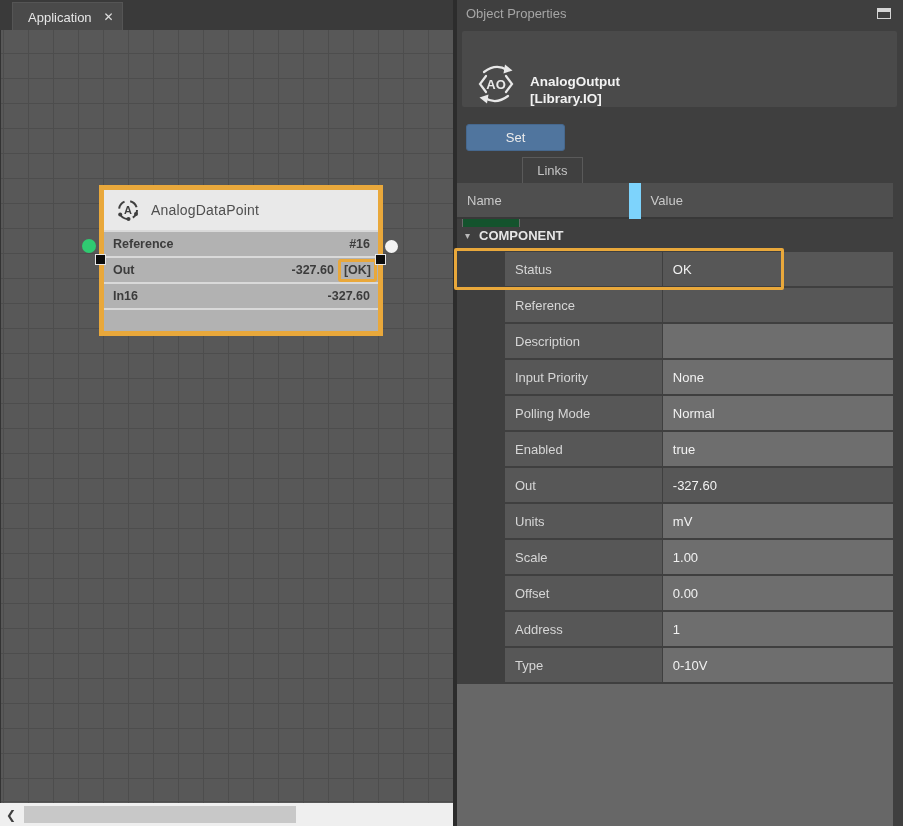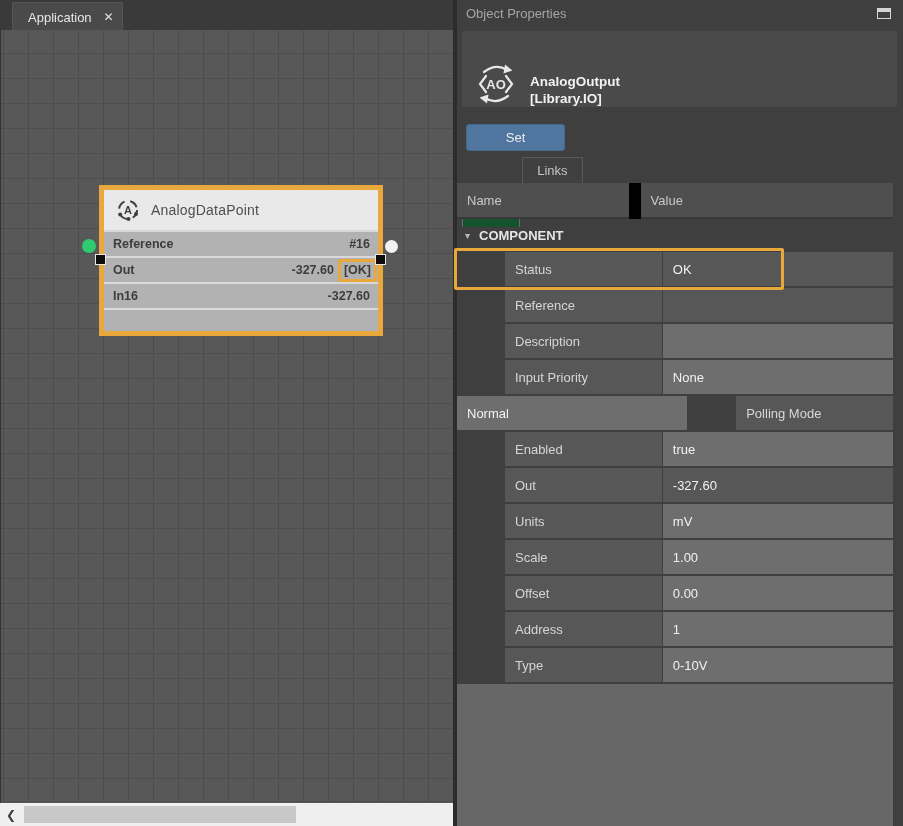--- a/index.html
+++ b/index.html
@@ -53,21 +53,21 @@
   .props-title{color:#A6A6A6;font-size:13px;margin-left:9px;}
   .float-icon{position:absolute;right:12px;top:8px;width:12px;height:6px;border:1px solid #D5D5D5;border-top:4px solid #D5D5D5;}
   .object-header{position:absolute;left:9px;top:31px;width:435px;height:76px;background:#4A4A4A;border-radius:2px;display:flex;align-items:flex-end;}
   .object-header svg{margin-left:13px;}
   .object-names{margin-left:13px;color:#F2F2F2;font-weight:bold;font-size:13.5px;line-height:17px;}
   .set-btn{position:absolute;left:13px;top:124px;width:99px;height:27px;background:var(--set-btn,#50759E);border:1px solid #46688E;border-radius:3px;color:#ECECEC;font-size:13px;font-family:inherit;}
   .ptabs{position:absolute;left:9px;top:157px;height:26px;display:flex;gap:2px;}
   .ptab{height:25px;padding:0 14px;display:flex;align-items:center;font-size:13px;border:1px solid #6A6A6A;border-bottom:none;}
   .ptab.active{background:#14532d;color:#E2E2E2;margin-top:44px;}
   .ptab.inactive{background:#404040;color:#C4C4C4;border-color:#5A5A5A;}
-  .tbl-header{position:absolute;left:4px;top:183px;width:436px;height:36px;display:flex;background:#000000;gap:12px;}
+  .tbl-header{position:absolute;left:4px;top:183px;width:436px;height:36px;display:flex;background:#7dd3fc;gap:12px;}
   .tbl-header .cell{background:#4F4F4F;color:#C9C9C9;font-size:13px;display:flex;align-items:center;padding-left:10px;box-sizing:border-box;border-bottom:2px solid #383838;}
   .cell.name-col{width:176px;}
   .cell.value-col{width:259px;}
   .section-row{position:absolute;left:4px;top:219px;width:436px;height:33px;display:flex;align-items:center;color:#E6E6E6;font-size:13px;font-weight:bold;}
   .section-row .tri{color:#B9B9B9;font-size:10px;margin:0 9px 0 8px;font-weight:normal;}
   .prop-rows{position:absolute;left:4px;top:252px;width:436px;display:flex;flex-direction:column;gap:2px;}
   .prop-row{height:34px;display:flex;gap:1px;}
   .prop-row .pcell{display:flex;align-items:center;padding-left:10px;box-sizing:border-box;font-size:13px;}
   .prop-row .pname{width:176px;background:#575757;color:#D6D6D6;margin-left:48px;}
   .prop-row .pvalue{width:259px;background:#6E6E6E;color:#F2F2F2;}
@@ -187,22 +187,22 @@
       </div>
       <div class="prop-row">
         <div class="pcell pname">Description</div>
         <div class="pcell pvalue"></div>
       </div>
       <div class="prop-row">
         <div class="pcell pname">Input Priority</div>
         <div class="pcell pvalue">None</div>
       </div>
       <div class="prop-row">
+        <div class="pcell pname">Polling Mode</div>
         <div class="pcell pvalue">Normal</div>
-        <div class="pcell pname">Polling Mode</div>
       </div>
       <div class="prop-row">
         <div class="pcell pname">Enabled</div>
         <div class="pcell pvalue">true</div>
       </div>
       <div class="prop-row dim">
         <div class="pcell pname">Out</div>
         <div class="pcell pvalue">-327.60</div>
       </div>
       <div class="prop-row">

